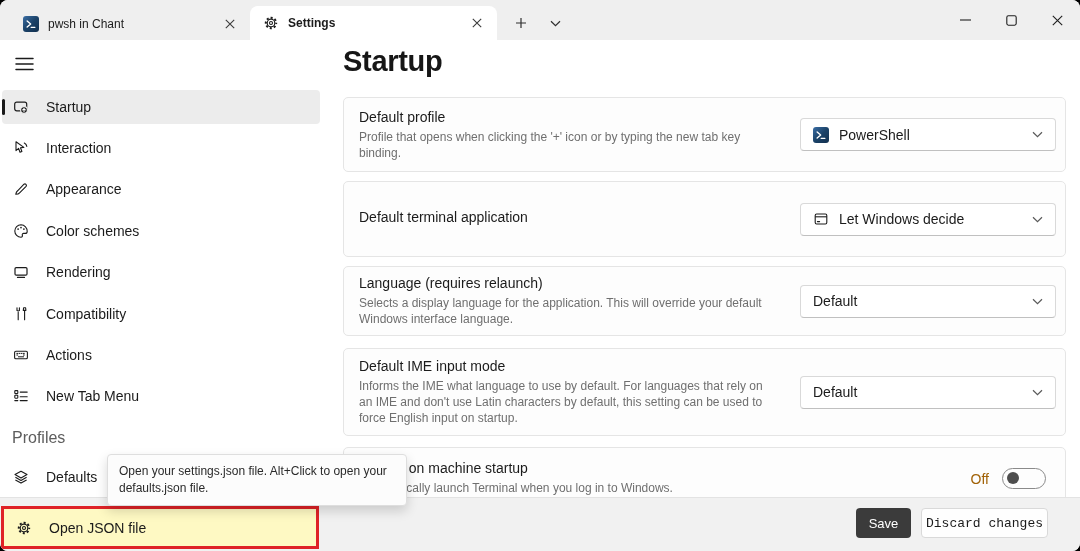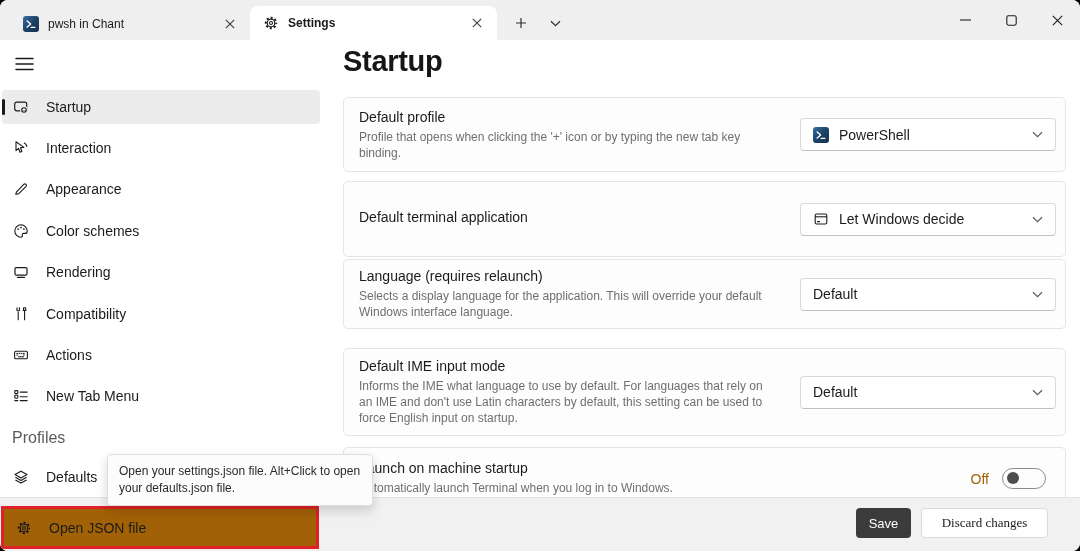--- a/index.html
+++ b/index.html
@@ -67,28 +67,28 @@
   .toggle { width:44px; height:21px; border:1px solid #8a8a8a; border-radius:11px; position:relative;
             background:#fdfdfd; display:block; }
   .knob { position:absolute; left:4px; top:3px; width:12px; height:12px; border-radius:50%; background:#4d4d4d; }
 
   
   .footer { position:absolute; left:0; top:497px; width:100%; height:54px; background:#f1f1f1;
             border-top:1px solid #e3e3e3; z-index:10; }
   .btn-save { position:absolute; left:856px; top:10px; width:55px; height:30px; background:#3b3b3b;
               color:#ffffff; border:none; border-radius:4px; font-size:13px; font-family:inherit; }
   .btn-discard { position:absolute; left:921px; top:10px; width:127px; height:30px; background:#fefefe;
-                 color:#1b1b1b; border:1px solid #d9d9d9; border-radius:4px; font-size:13px; font-family:Liberation Serif, serif; }
-  .openjson { position:absolute; left:3px; top:509px; width:315px; height:38px; background:#a16207;
+                 color:#1b1b1b; border:1px solid #d9d9d9; border-radius:4px; font-size:13px; font-family:Liberation Mono, monospace; }
+  .openjson { position:absolute; left:3px; top:509px; width:315px; height:38px; background:#fef9c3;
               display:flex; align-items:center; padding-left:13px; gap:17px; z-index:11;
               font-size:14px; color:#1b1b1b; }
   .openjson .nav-icon { color:#1b1b1b; }
   .highlight-red { position:absolute; left:1px; top:506px; width:318px; height:43px;
                    border:3px solid #df2227; z-index:30; }
-  .tooltip { position:absolute; left:107px; top:454px; width:266px; z-index:40; background:#fcfcfc;
+  .tooltip { position:absolute; left:107px; top:454px; width:300px; z-index:40; background:#fcfcfc;
              border:1px solid #dedede; border-radius:4px; padding:8px 11px; font-size:12px;
              line-height:17px; color:#2a2a2a; box-shadow:0 5px 12px rgba(0,0,0,.16); }
 </style>
 </head>
 <body>
 
 <div class="app">
 
   <div class="titlebar">
     <div class="tab inactive">
@@ -292,21 +292,21 @@
       </span>
       <span class="dd-label">Let Windows decide</span>
       <span class="dd-chev">
         <svg width="11" height="7" viewBox="0 0 11 7" fill="none">
             <path d="M1 1.3 L5.5 5.7 10 1.3" stroke="currentColor" stroke-width="1.2"></path>
           </svg>
       </span>
     </div>
   </section>
 
-  <section class="card" style="top:259px;height:70px">
+  <section class="card" style="top:266px;height:70px">
     <div class="card-text">
       <div class="card-title">Language (requires relaunch)</div>
       <div class="card-desc">Selects a display language for the application. This will override your default Windows interface language.</div>
     </div>
     <div class="dropdown">
       <span class="dd-label">Default</span>
       <span class="dd-chev">
         <svg width="11" height="7" viewBox="0 0 11 7" fill="none">
             <path d="M1 1.3 L5.5 5.7 10 1.3" stroke="currentColor" stroke-width="1.2"></path>
           </svg>

